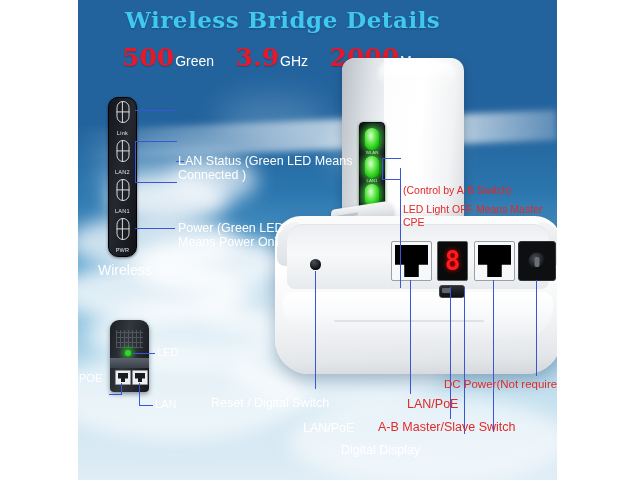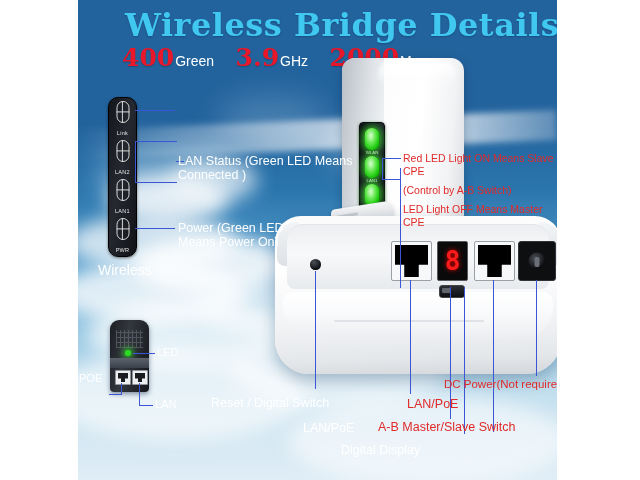--- a/index.html
+++ b/index.html
@@ -14,21 +14,21 @@
   
   .cloud{position:absolute;border-radius:50%;background:#ffffff;filter:blur(9px);pointer-events:none;}
   .cloudsoft{position:absolute;border-radius:50%;background:#bcd9ec;filter:blur(14px);opacity:.55;pointer-events:none;}
 
   
   .streak{position:absolute;left:0;top:120px;width:479px;height:30px;pointer-events:none;
           background:linear-gradient(100deg,rgba(255,255,255,0) 0%,rgba(255,255,255,.55) 45%,rgba(255,255,255,.85) 70%,rgba(255,255,255,.25) 100%);
           transform:rotate(-2.4deg);filter:blur(3px);}
 
   
-  #title{position:absolute;left:47px;top:6px;font-family:"DejaVu Serif",serif;font-size:32px;
+  #title{position:absolute;left:47px;top:6px;font-family:"DejaVu Serif",serif;font-size:23px;
          font-weight:700;color:#40c8f0;letter-spacing:.5px;white-space:nowrap;
          text-shadow:0 1px 2px rgba(0,40,80,.35);}
   #specs{position:absolute;left:44px;top:43px;white-space:nowrap;}
   .spec{display:inline-block;margin-right:17px;}
   .spec .num{font-family:"DejaVu Serif",serif;font-size:25px;font-weight:700;color:#e8182a;
              text-shadow:0 1px 1px rgba(0,30,60,.3);vertical-align:baseline;}
   .spec .unit{font-family:"Liberation Sans",sans-serif;font-size:14px;color:#ffffff;
               vertical-align:baseline;margin-left:1px;}
 
   
@@ -152,21 +152,21 @@
     <div class="cloud" style="left:150px;top:330px;width:220px;height:80px;opacity:.55;"></div>
     <div class="cloud" style="left:-30px;top:350px;width:260px;height:90px;opacity:.62;"></div>
     <div class="cloud" style="left:210px;top:395px;width:280px;height:90px;opacity:.55;"></div>
     <div class="cloudsoft" style="left:250px;top:120px;width:130px;height:55px;opacity:.35;"></div>
     <div class="cloudsoft" style="left:140px;top:95px;width:110px;height:45px;opacity:.22;"></div>
     <div class="streak"></div>
 
     <div id="title">Wireless Bridge Details</div>
     <div id="specs">
       <span class="spec">
-        <span class="num">400</span><span class="unit">Green</span>
+        <span class="num">500</span><span class="unit">Green</span>
       </span>
       <span class="spec">
         <span class="num">3.9</span><span class="unit">GHz</span>
       </span>
       <span class="spec">
         <span class="num">2000</span><span class="unit">M</span>
       </span>
     </div>
 
     <div id="cpe-top"></div>
@@ -230,21 +230,20 @@
     <div class="lead h" style="left:98px;top:161px;width:8px;"></div>
     <div class="lead h" style="left:57px;top:228px;width:40px;"></div>
 
     <div class="callout-w" style="left:100px;top:154px;">LAN Status (Green LED Means
 Connected )</div>
     <div class="callout-w" style="left:100px;top:221px;">Power (Green LED
 Means Power On)</div>
 
     <div class="bracket" style="left:304px;top:158px;width:18px;height:20px;"></div>
     <div class="lead v" style="left:322px;top:168px;height:120px;"></div>
-    <div class="callout-r" style="left:325px;top:152px;">Red LED Light ON Means Slave CPE</div>
     <div class="callout-r" style="left:325px;top:171px;margin-top:32px;">LED Light OFF Means Master CPE</div>
     <div class="callout-r" style="left:325px;top:184px;text-align:center;">(Control by A-B Switch)</div>
 
     <div class="lead v" style="left:237px;top:271px;height:118px;"></div>
     <div class="lead v" style="left:332px;top:280px;height:114px;"></div>
     <div class="lead v" style="left:372px;top:287px;height:132px;"></div>
     <div class="lead v" style="left:386px;top:287px;height:147px;"></div>
     <div class="lead v" style="left:415px;top:280px;height:152px;"></div>
     <div class="lead v" style="left:458px;top:280px;height:96px;"></div>
 

